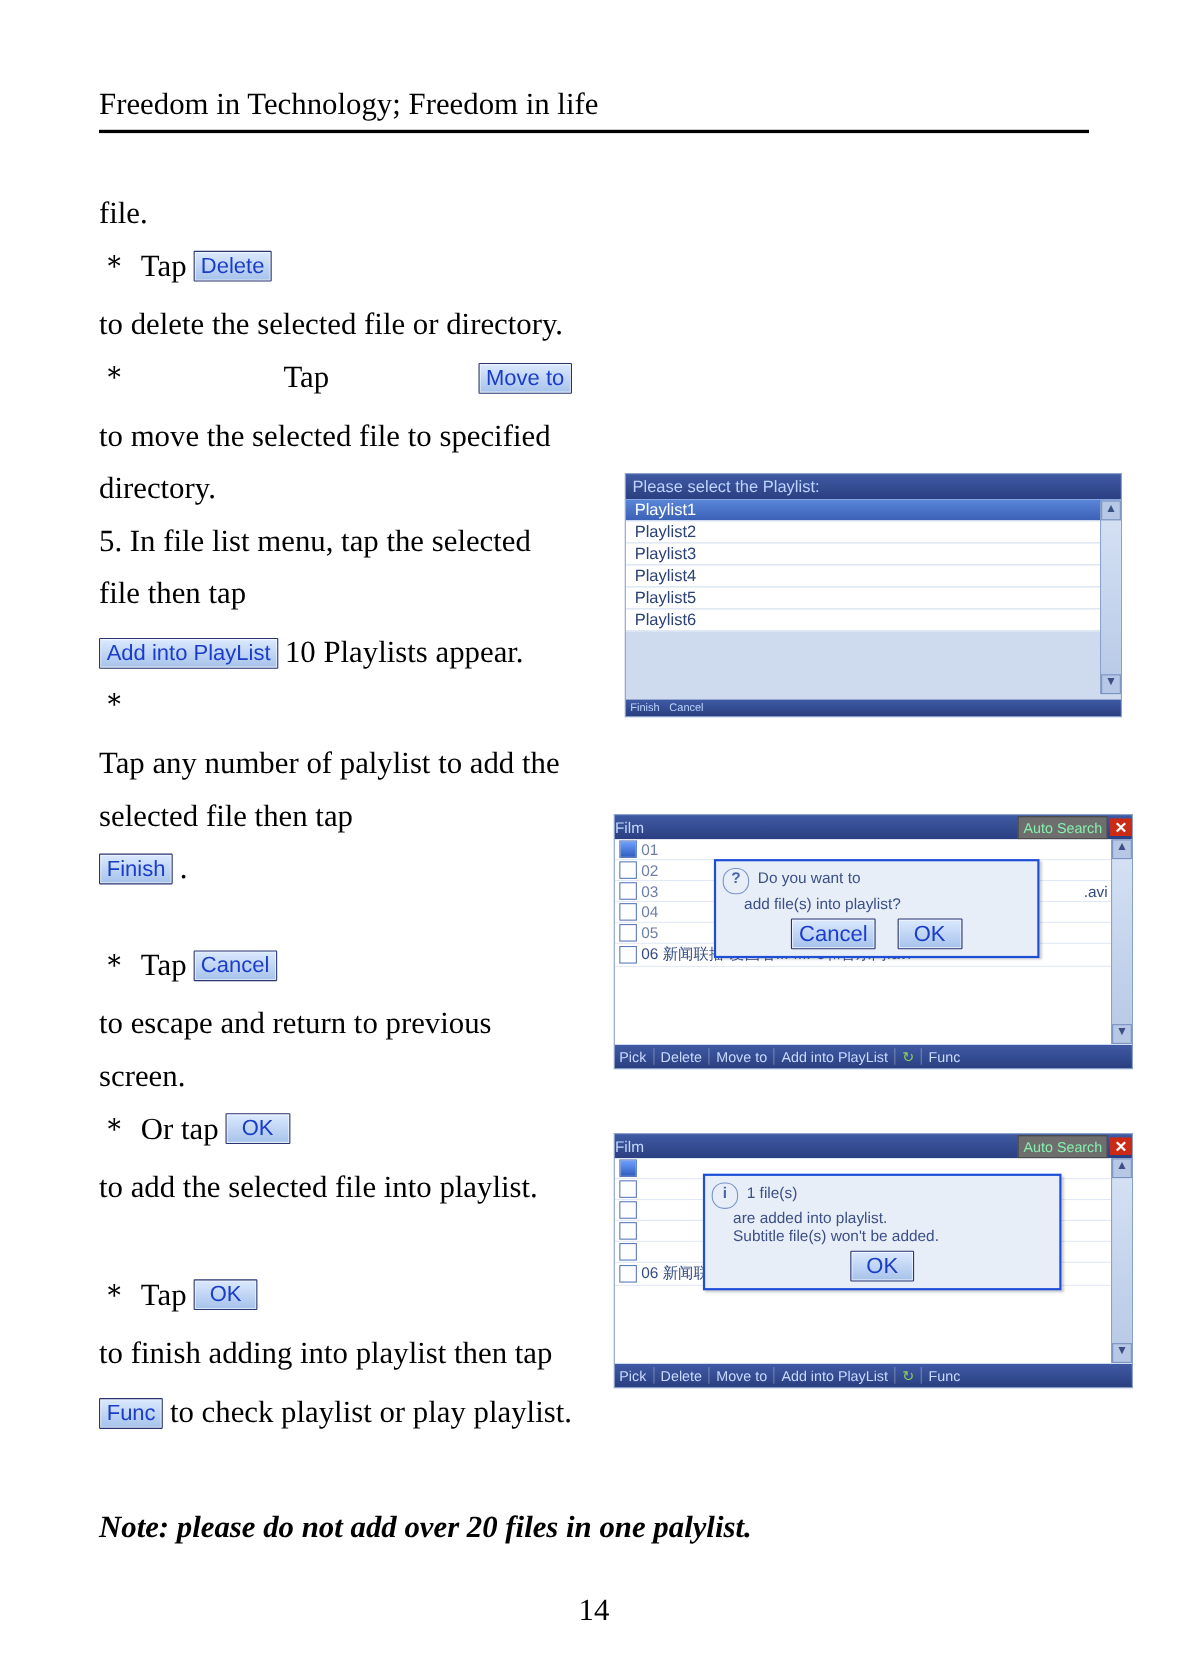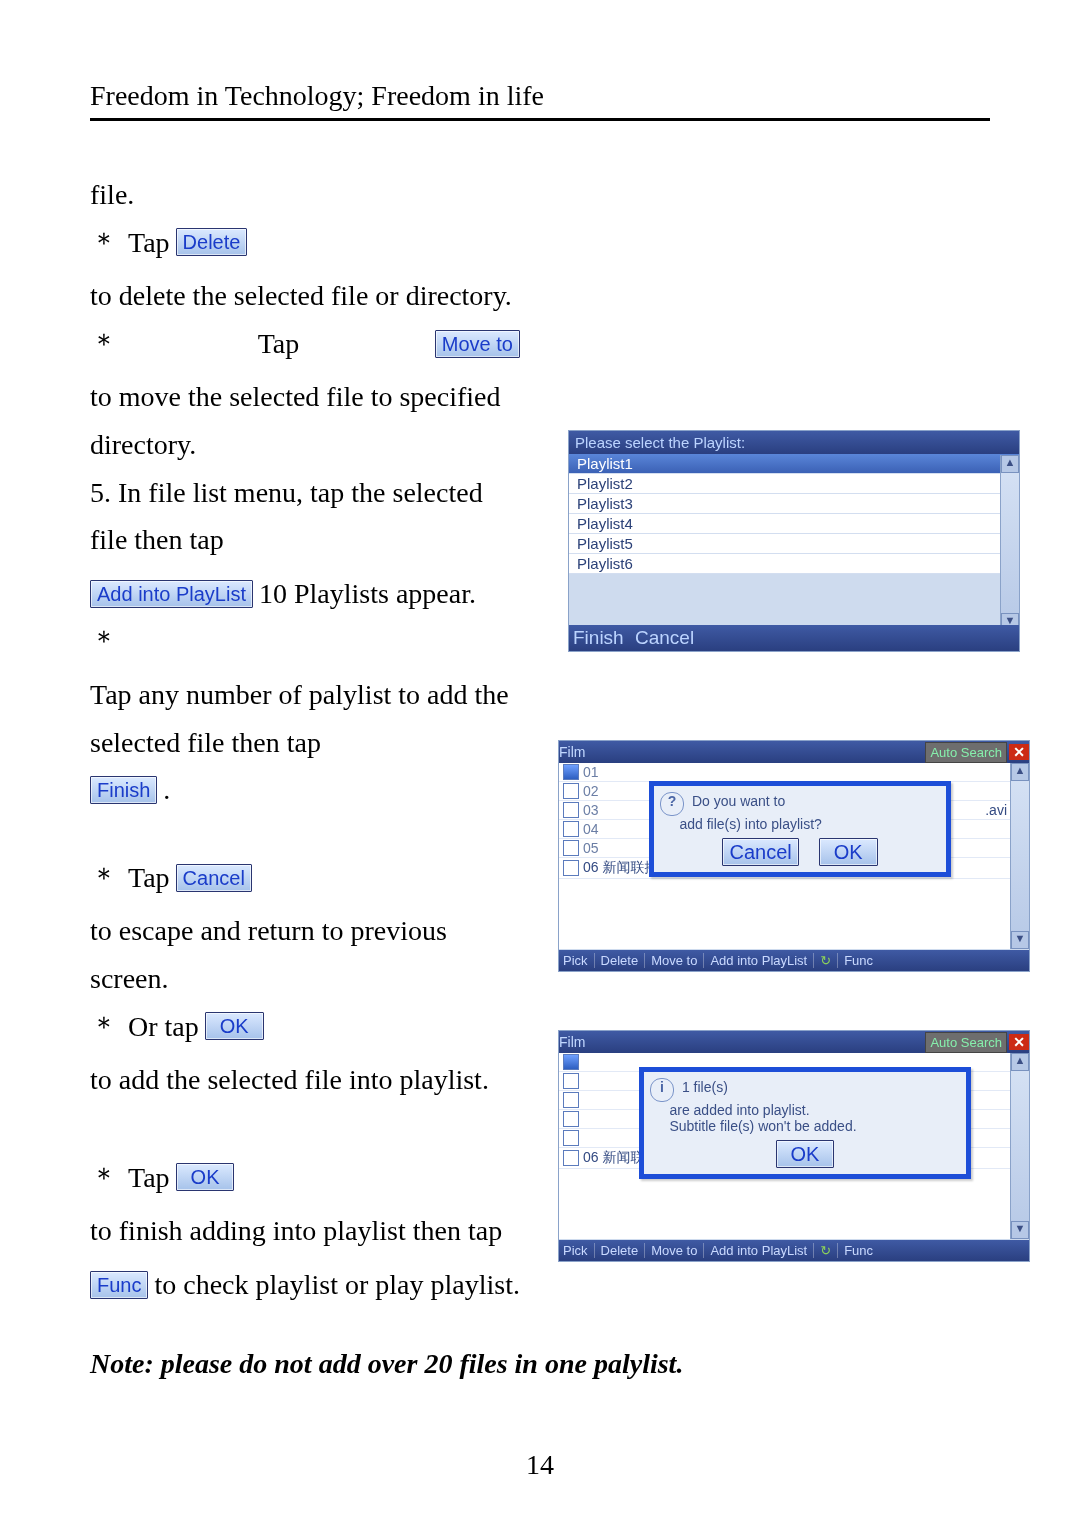--- a/index.html
+++ b/index.html
@@ -6,48 +6,48 @@
   .page{width:1080px;height:1521px;position:relative;box-sizing:border-box;padding:80px 90px 40px 90px}
   .running-head{font-family:"Times New Roman",serif;font-size:28px;padding-bottom:6px}
   .hr{height:3px;background:#000;margin-bottom:50px}
   .body{font-size:28px;line-height:1.7}
   .left{width:430px}
   .row{display:flex;align-items:center;flex-wrap:wrap;gap:6px}
   .star{margin-right:4px}
   .btn{display:inline-block;font-family:Arial,sans-serif;font-size:20px;line-height:22px;padding:2px 6px;color:#1a3cc9;border:1px solid #2a3570;border-radius:1px;
        background:linear-gradient(#dbe9ff,#a6c2ea);box-shadow:inset 0 0 0 1px rgba(255,255,255,.6)}
   .btn.wide{padding:2px 14px}
-  .note{font-style:italic;font-weight:bold;font-size:28px;margin-top:32px}
+  .note{font-style:italic;font-weight:bold;font-size:28px;margin-top:57px}
   .pagenum{position:absolute;bottom:40px;left:0;right:0;text-align:center;font-size:28px}
   
   .shot{position:absolute;font-family:Arial,sans-serif;font-size:15px;color:#253a74;background:#cedbee;border:1px solid #8aa2c9}
   .shot1{right:60px;top:430px;width:450px;height:220px}
   .shot-title{background:linear-gradient(#3f5aa4,#2a3f80);color:#bcd4ff;font-size:15px;padding:3px 6px}
   .shot1 .list{background:#fff}
   .shot1 .itm{padding:1px 8px;color:#2b4178;border-bottom:1px solid #d3def0}
   .shot1 .itm.sel{background:linear-gradient(#5a86d9,#3b61b5);color:#fff}
   .shot1 .scroll{position:absolute;right:0;top:24px;bottom:20px;width:18px;background:linear-gradient(#d7e3f5,#b6c8e6);border-left:1px solid #8aa2c9}
   .shot1 .scroll .arr{height:16px;background:#b6c8e6;border:1px solid #7992bf;font-size:11px;text-align:center;color:#3b4f85}
-  .shot1 .foot{position:absolute;left:0;right:0;bottom:0;background:linear-gradient(#3f5aa4,#2a3f80);color:#bcd4ff;font-size:19px;padding:2px 4px}
+  .shot1 .foot{position:absolute;left:0;right:0;bottom:0;background:linear-gradient(#3f5aa4,#2a3f80);color:#bcd4ff;font-size:10px;padding:2px 4px}
   .shot1 .foot span{margin-right:6px}
 
   .shot2{right:50px;top:740px;width:470px;height:230px}
   .shot3{right:50px;top:1030px;width:470px;height:230px}
   .winbar{display:flex;align-items:center;background:linear-gradient(#3f5aa4,#2a3f80);color:#c2d8ff;font-size:14px;height:22px}
   .winbar .ttl{flex:1;}
   .winbar .auto{background:#6e6e6e;color:#86efac;padding:2px 4px;font-size:13px;border:1px solid #444;margin-right:2px}
   .winbar .close{background:#cc2a15;color:#fff;width:20px;text-align:center;font-weight:bold}
   .filearea{position:absolute;top:22px;bottom:22px;left:0;right:18px;background:#fff}
   .filearea .row2{display:flex;align-items:center;gap:4px;padding:1px 4px;color:#334a82;font-size:14px;border-bottom:1px solid #e2e9f6}
   .filearea .chk{width:14px;height:14px;border:1px solid #5b7bbd;display:inline-block}
   .filearea .chk.ck{background:linear-gradient(#6fa0ff,#2e5fc0)}
   .filearea .num{color:#6b7ea5;width:20px}
   .shot .scrollR{position:absolute;right:0;top:22px;bottom:22px;width:18px;background:linear-gradient(#d7e3f5,#b6c8e6);border-left:1px solid #8aa2c9}
   .shot .scrollR .arr{height:16px;background:#b6c8e6;border:1px solid #7992bf;font-size:11px;text-align:center;color:#3b4f85}
-  .dlg{position:absolute;background:#e8eef8;border:5px solid #1d4ed8;color:#3a4f86;font-size:14px;padding:6px;box-shadow:2px 2px 2px rgba(0,0,0,.2)}
+  .dlg{position:absolute;background:#e8eef8;border:2px solid #1d4ed8;color:#3a4f86;font-size:14px;padding:6px;box-shadow:2px 2px 2px rgba(0,0,0,.2)}
   .dlg .q{display:inline-block;width:22px;height:22px;border:1px solid #7a94c9;border-radius:11px;text-align:center;color:#4a65a5;margin-right:4px;font-weight:bold}
   .dlg .btns{text-align:center;margin-top:6px}
   .dlg .btns .btn{margin:0 8px}
   .toolbar{position:absolute;left:0;right:0;bottom:0;background:linear-gradient(#3f5aa4,#2a3f80);color:#c9d9ff;font-size:13px;padding:3px 4px;display:flex;gap:6px}
   .toolbar span{border-right:1px solid rgba(255,255,255,.3);padding-right:6px}
   .toolbar span:last-child{border:none}
   .toolbar .ref{color:#8bd05a}
   .nav{position:absolute;left:2px;top:26px;width:18px;height:18px;border:1px solid #8aa2c9;background:#eef4ff;color:#4a65a5;text-align:center;font-size:13px}
 </style>
 </head>

